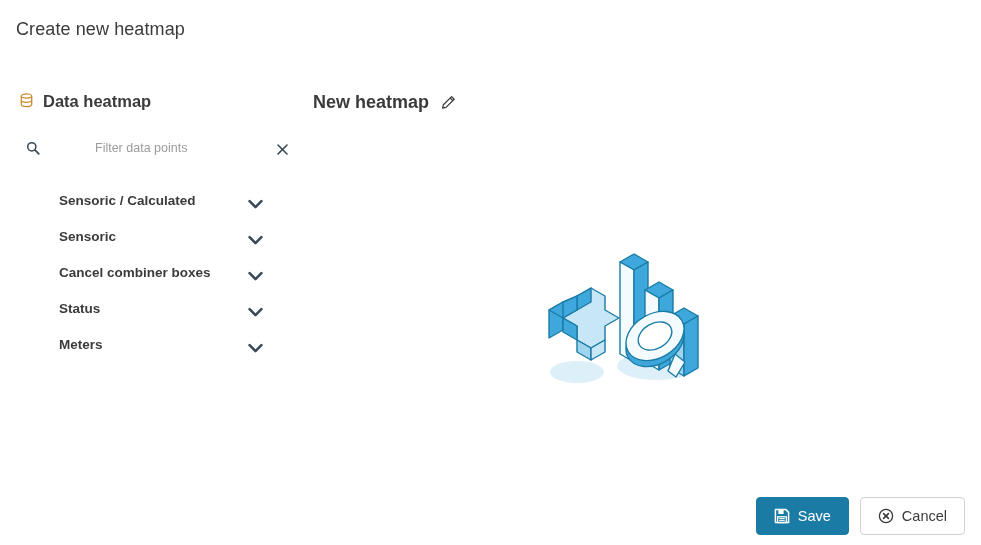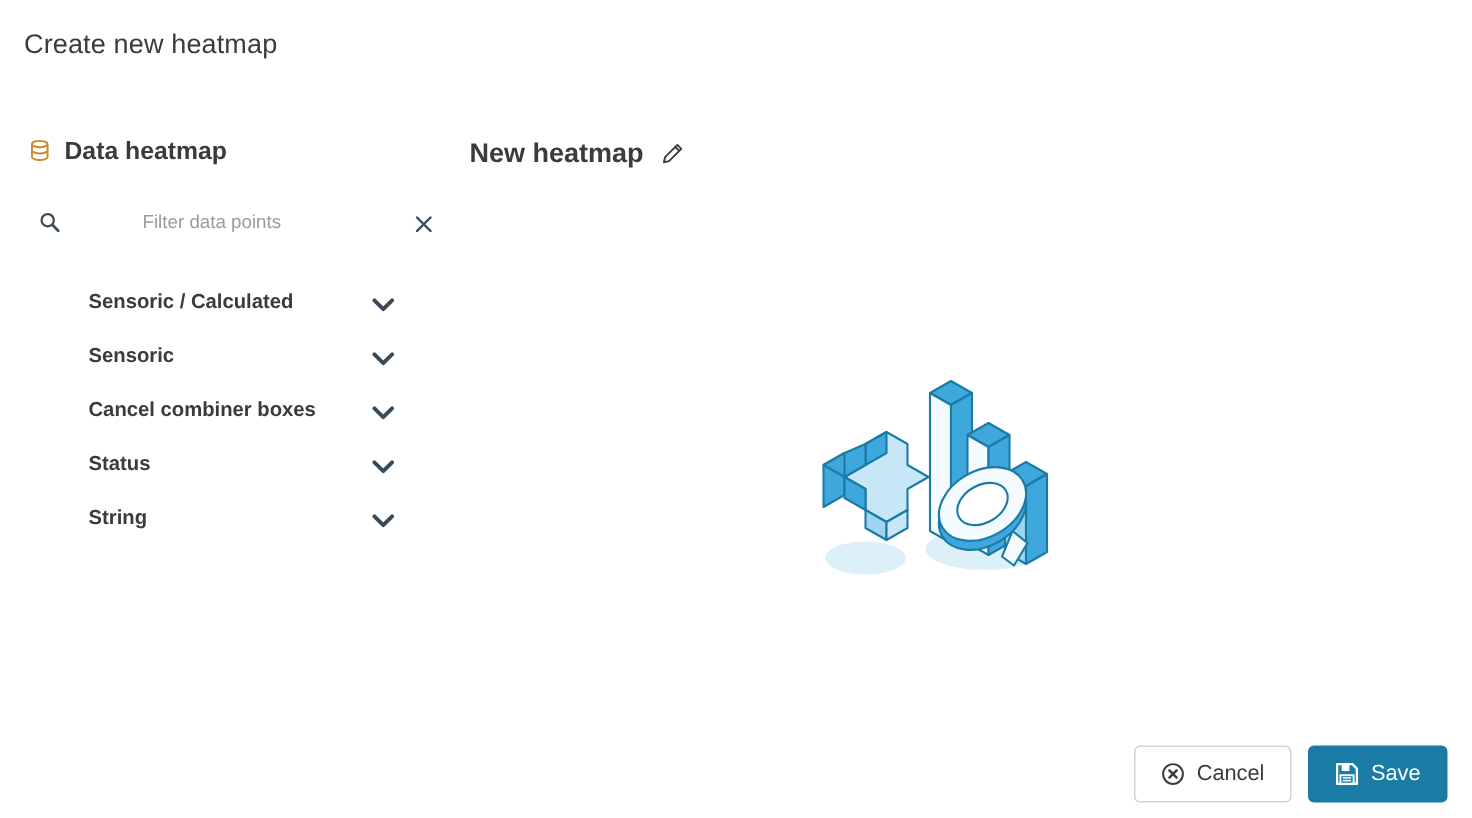--- a/index.html
+++ b/index.html
@@ -292,21 +292,21 @@
           <span class="chev-icon">
             <svg viewBox="0 0 15 10" xmlns="http://www.w3.org/2000/svg">
               <path d="M1.6 2.2 L7.5 8.1 L13.4 2.2" fill="none" stroke="#3b4a57" stroke-width="2.6" stroke-linecap="round" stroke-linejoin="round"></path>
             </svg>
           </span>
         </span>
       </li>
 
 
       <li class="cat-item">
-        <span class="cat-label">String</span>
+        <span class="cat-label">Meters</span>
         <span class="chev-wrap">
           <span class="chev-icon">
             <svg viewBox="0 0 15 10" xmlns="http://www.w3.org/2000/svg">
               <path d="M1.6 2.2 L7.5 8.1 L13.4 2.2" fill="none" stroke="#3b4a57" stroke-width="2.6" stroke-linecap="round" stroke-linejoin="round"></path>
             </svg>
           </span>
         </span>
       </li>
 
 
@@ -365,40 +365,40 @@
 
           <ellipse cx="130" cy="98" rx="31" ry="22" transform="rotate(-30 130 98)" fill="#f4fbfe" stroke="#1a7ba5" stroke-width="1.4"></ellipse>
 
           <ellipse cx="130" cy="98" rx="18" ry="12.5" transform="rotate(-30 130 98)" fill="#ffffff" stroke="#1a7ba5" stroke-width="1.4"></ellipse>
         </g>
       </svg>
     </div>
   </div>
 
   <div class="footer-actions">
-
-    <button class="btn btn-cancel" type="button">
-      <span class="btn-icon">
-        <svg viewBox="0 0 16 16" xmlns="http://www.w3.org/2000/svg">
-          <circle cx="8" cy="8" r="6.6" fill="none" stroke="#3b3b3b" stroke-width="1.3"></circle>
-          <line x1="5.6" y1="5.6" x2="10.4" y2="10.4" stroke="#3b3b3b" stroke-width="1.6" stroke-linecap="round"></line>
-          <line x1="10.4" y1="5.6" x2="5.6" y2="10.4" stroke="#3b3b3b" stroke-width="1.6" stroke-linecap="round"></line>
-        </svg>
-      </span>
-      <span>Cancel</span>
-    </button>
 
     <button class="btn btn-save" type="button">
       <span class="btn-icon">
         <svg viewBox="0 0 16 16" xmlns="http://www.w3.org/2000/svg">
           <path d="M1.4 1.4 H11.6 L14.6 4.4 V14.6 H1.4 Z" fill="none" stroke="#ffffff" stroke-width="1.5" stroke-linejoin="round"></path>
           <rect x="4.4" y="1.4" width="5.2" height="4.6" fill="#ffffff"></rect>
           <rect x="3.6" y="8.8" width="8.8" height="5.8" fill="none" stroke="#ffffff" stroke-width="1.3"></rect>
           <line x1="5.2" y1="10.6" x2="10.8" y2="10.6" stroke="#ffffff" stroke-width="1"></line>
           <line x1="5.2" y1="12.4" x2="10.8" y2="12.4" stroke="#ffffff" stroke-width="1"></line>
         </svg>
       </span>
       <span>Save</span>
     </button>
 
+    <button class="btn btn-cancel" type="button">
+      <span class="btn-icon">
+        <svg viewBox="0 0 16 16" xmlns="http://www.w3.org/2000/svg">
+          <circle cx="8" cy="8" r="6.6" fill="none" stroke="#3b3b3b" stroke-width="1.3"></circle>
+          <line x1="5.6" y1="5.6" x2="10.4" y2="10.4" stroke="#3b3b3b" stroke-width="1.6" stroke-linecap="round"></line>
+          <line x1="10.4" y1="5.6" x2="5.6" y2="10.4" stroke="#3b3b3b" stroke-width="1.6" stroke-linecap="round"></line>
+        </svg>
+      </span>
+      <span>Cancel</span>
+    </button>
+
   </div>
 
 </div>
 
 </body></html>

